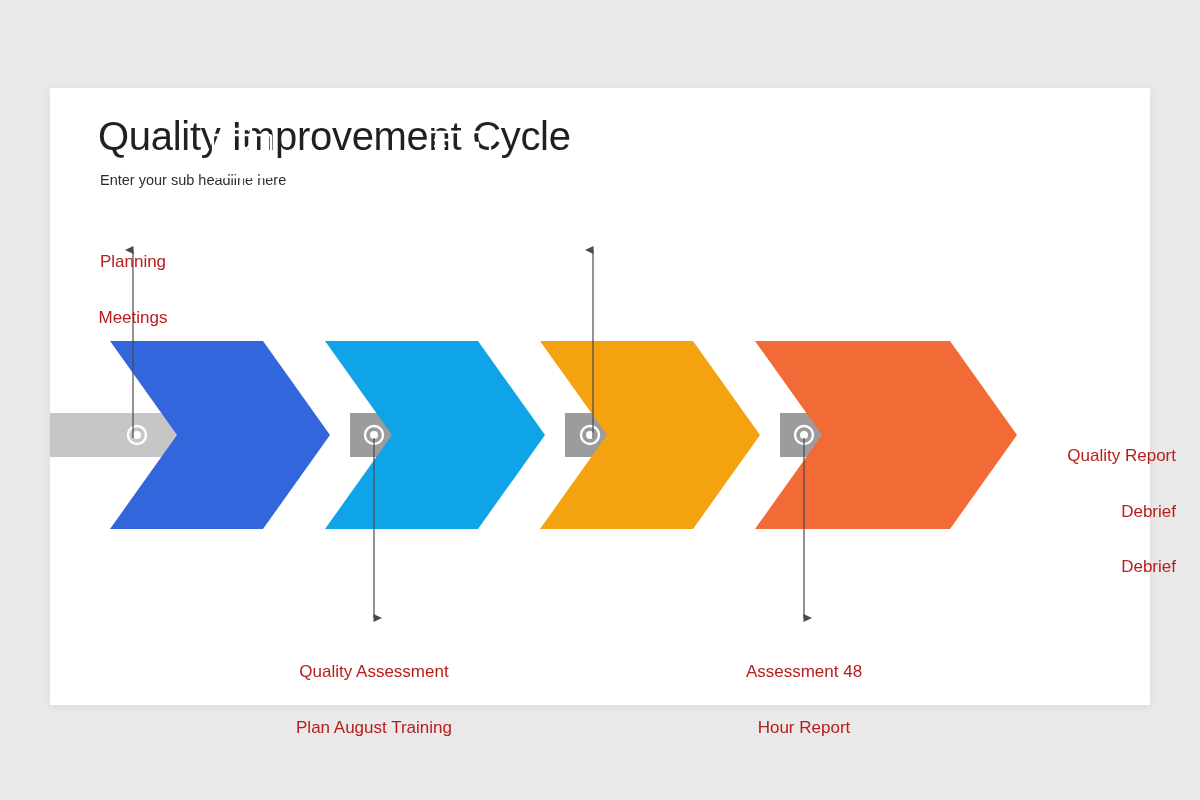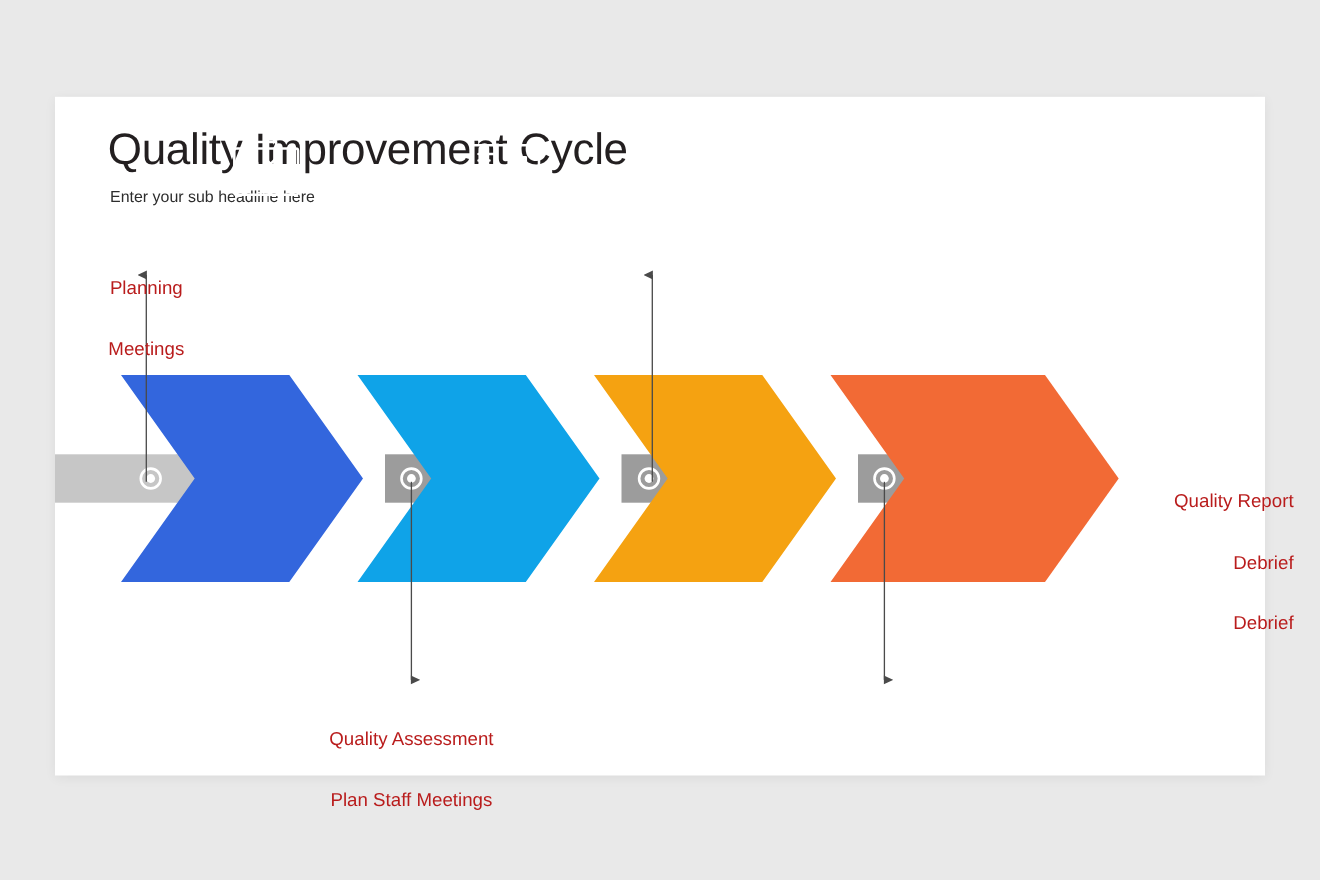--- a/index.html
+++ b/index.html
@@ -205,23 +205,27 @@
   </svg>
 
   <div class="callout ctr" style="left:23px; top:128px; width:120px;">
     <div>Planning</div>
     <div>Meetings</div>
   </div>
 
 
   <div class="callout ctr" style="left:224px; top:538px; width:200px;">
     <div>Quality Assessment</div>
-    <div>Plan Staff Meetings</div>
-  </div>
-
+    <div>Plan August Training</div>
+  </div>
+
+  <div class="callout ctr" style="left:664px; top:538px; width:180px;">
+    <div>Assessment 48</div>
+    <div>Hour Report</div>
+  </div>
 
   <div class="callout lft" style="left:966px; top:322px; width:160px;">
     <div>Quality Report</div>
     <div>Debrief</div>
     <div>Debrief</div>
   </div>
 
 </div>
 
 </body></html>

